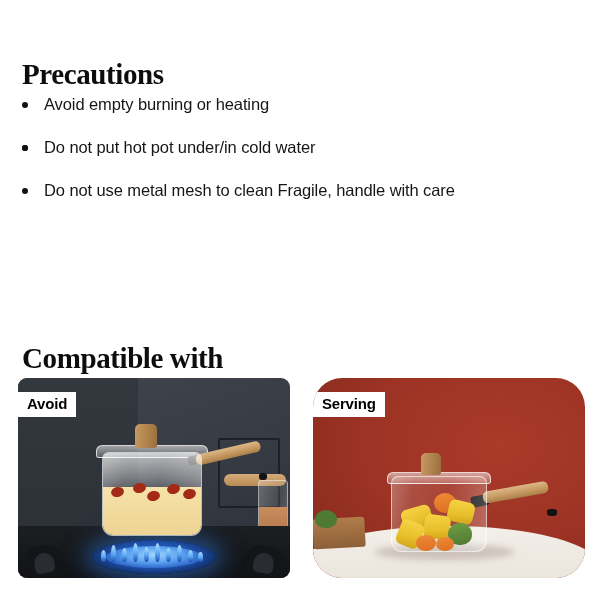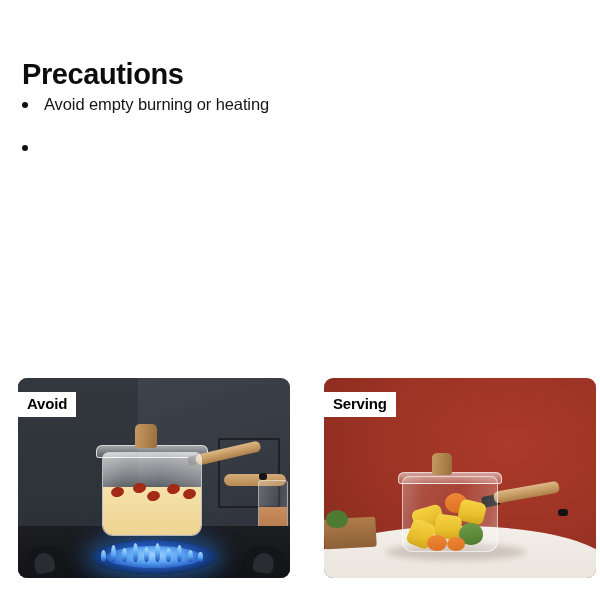--- a/index.html
+++ b/index.html
@@ -26,20 +26,21 @@
   
   .section-heading {
     position: absolute;
     left: 22px;
     font-size: 29px;
     font-weight: bold;
     letter-spacing: -0.4px;
     color: #0d0d0d;
     line-height: 1;
     white-space: nowrap;
+    font-family: Liberation Serif, serif;
   }
   #heading-precautions { top: 36px; }
   #heading-compatible  { top: 320px; }
 
   
   .bullet-list {
     position: absolute;
     left: 22px;
     top: 94px;
     width: 520px;
@@ -77,21 +78,21 @@
   }
   .panel {
     position: absolute;
     top: 0;
     width: 272px;
     height: 200px;
     border-radius: 9px;
     overflow: hidden;
   }
   #panel-stove   { left: 0px; }
-  #panel-serving { left: 306px; }
+  #panel-serving { left: 295px; border-radius: 29px; }
 
   .panel-scene {
     position: absolute;
     inset: 0;
   }
 
   .panel-badge {
     position: absolute;
     left: 0px;
     top: 14px;
@@ -350,22 +351,31 @@
   <h2 class="section-heading" id="heading-precautions">Precautions</h2>
 
   <ul class="bullet-list">
     <li class="bullet-item">
       <span class="bullet-dot"></span>
       <span>Avoid empty burning or heating</span>
     </li>
     <li class="bullet-item">
       <span class="bullet-dot"></span>
     </li>
+    <li class="bullet-item">
+      <span class="bullet-dot"></span>
+      <span>Do not put hot pot under/in cold water</span>
+    </li>
+    <li class="bullet-item">
+      <span class="bullet-dot"></span>
+      <span>Do not use metal mesh to clean Fragile, handle with care</span>
+    </li>
   </ul>
 
+  <h2 class="section-heading" id="heading-compatible">Compatible with</h2>
 
   <div class="panels">
 
     <div class="panel" id="panel-stove">
       <div class="panel-scene">
         <div class="stove-bg"></div>
         <div class="stove-wallpanel"></div>
 
         <div class="rack-frame"></div>
         <div class="rack-bar"></div>

